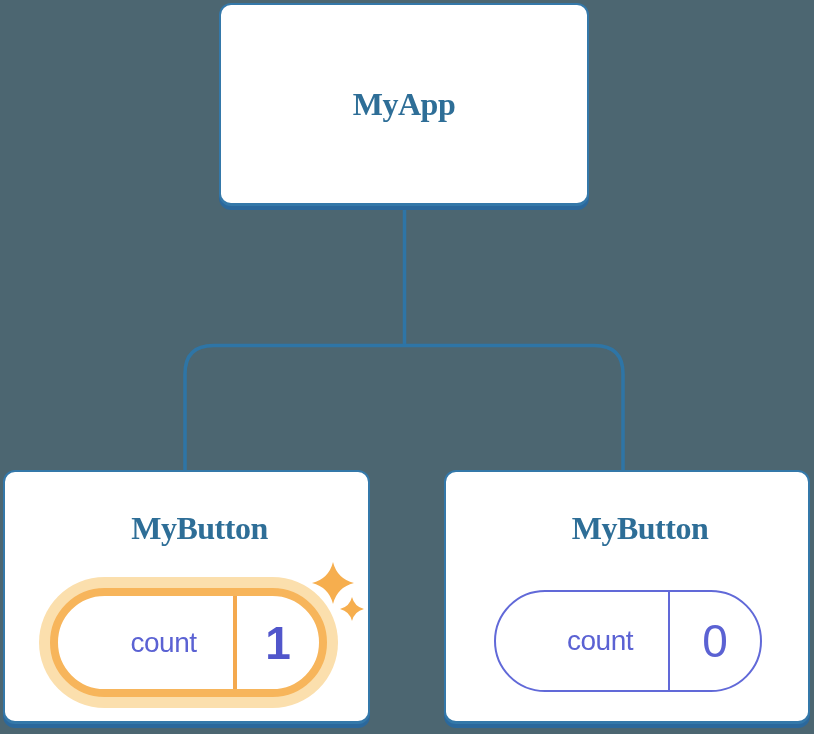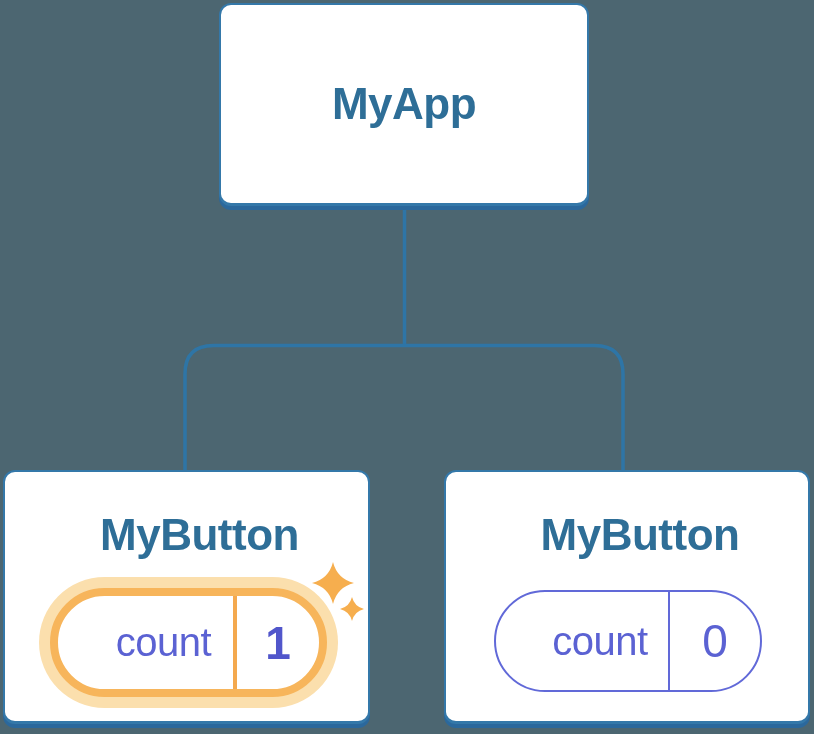--- a/index.html
+++ b/index.html
@@ -35,24 +35,25 @@
     width: 370px; height: 203px;
     display: flex;
     align-items: center;
     justify-content: center;
   }
 
   .card.btn-left  { left: 3px;   top: 470px; width: 367px; height: 254px; }
   .card.btn-right { left: 444px; top: 470px; width: 366px; height: 254px; }
 
   .node-label {
-    font-size: 44px;
+    font-size: 32px;
     font-weight: bold;
     letter-spacing: -0.5px;
     color: #2E6E97;
+    font-family: Liberation Serif, serif;
   }
 
   .btn-title {
     position: absolute;
     left: 0; top: 38px;
     width: 100%;
     text-align: center;
     margin-left: 13px;
   }
 
@@ -86,21 +87,21 @@
   .pill-normal {
     left: 48px; top: 118px;
     width: 268px; height: 102px;
     border: 2px solid #6169D8;
     border-radius: 999px;
   }
   .pill-normal .divider { width: 2px; background: #6169D8; }
   .pill-normal .cell.value { width: 90px; }
 
   .state-name {
-    font-size: 40px;
+    font-size: 28px;
     color: #5B62D3;
     letter-spacing: -0.5px;
     margin-left: 36px;
   }
 
   .state-value {
     font-size: 46px;
     color: #5B62D3;
   }
   .state-value.bold {

